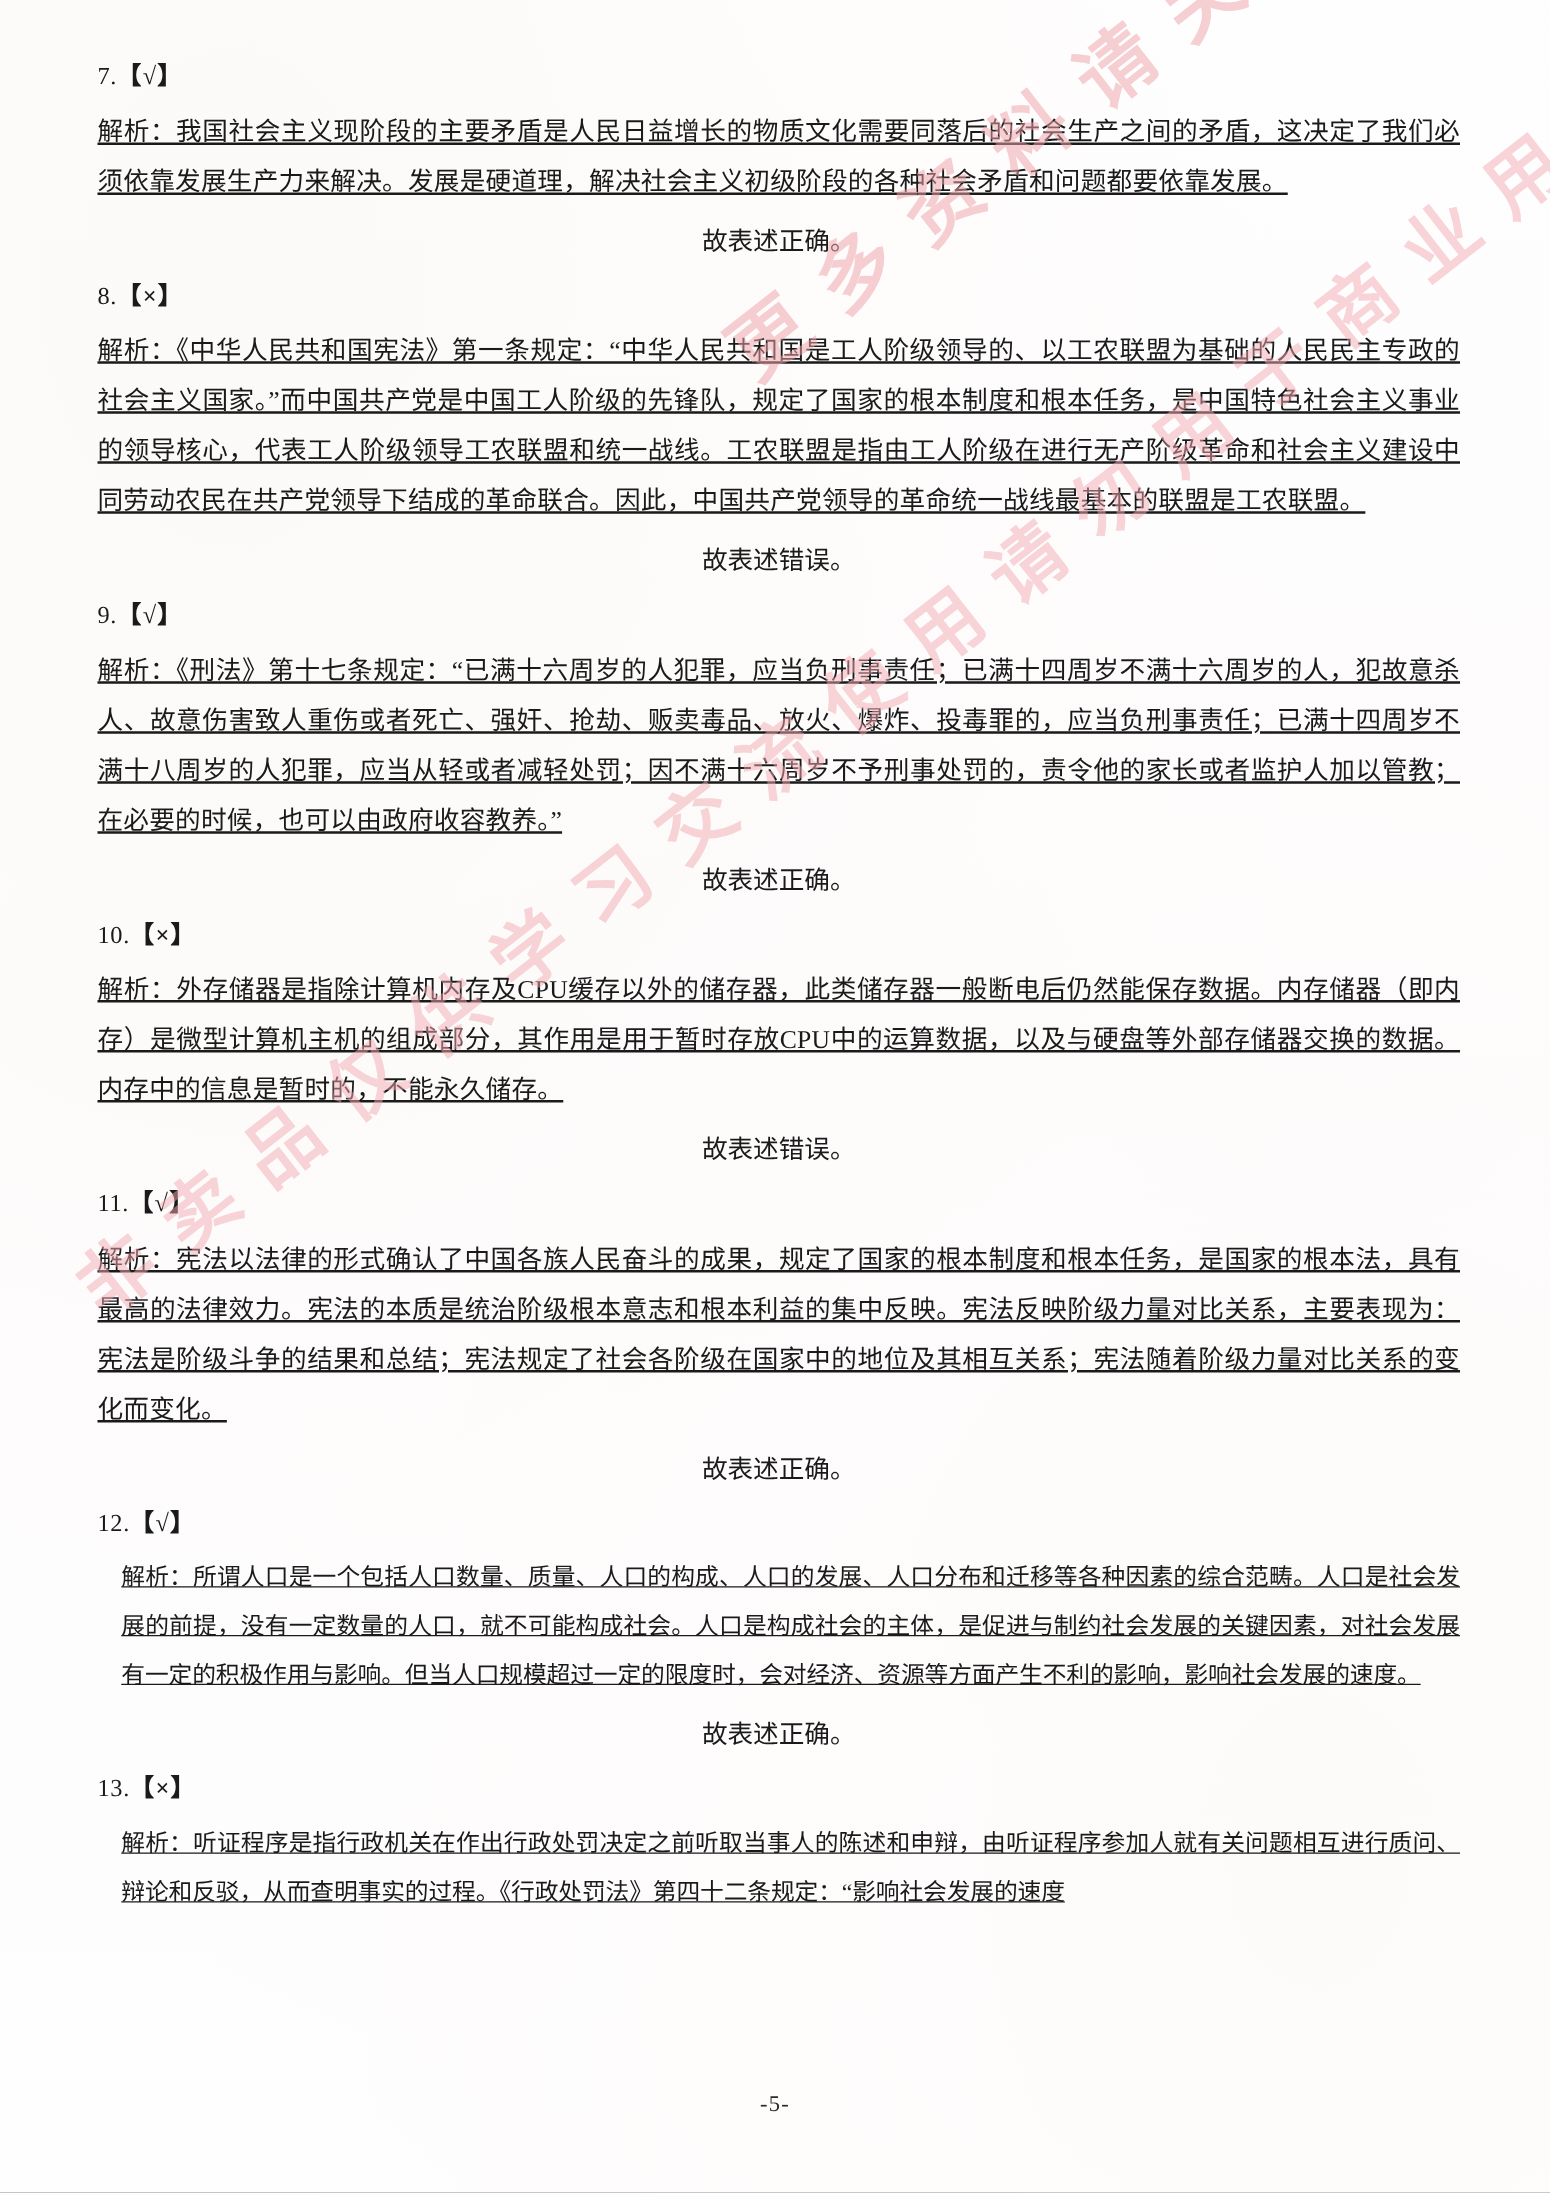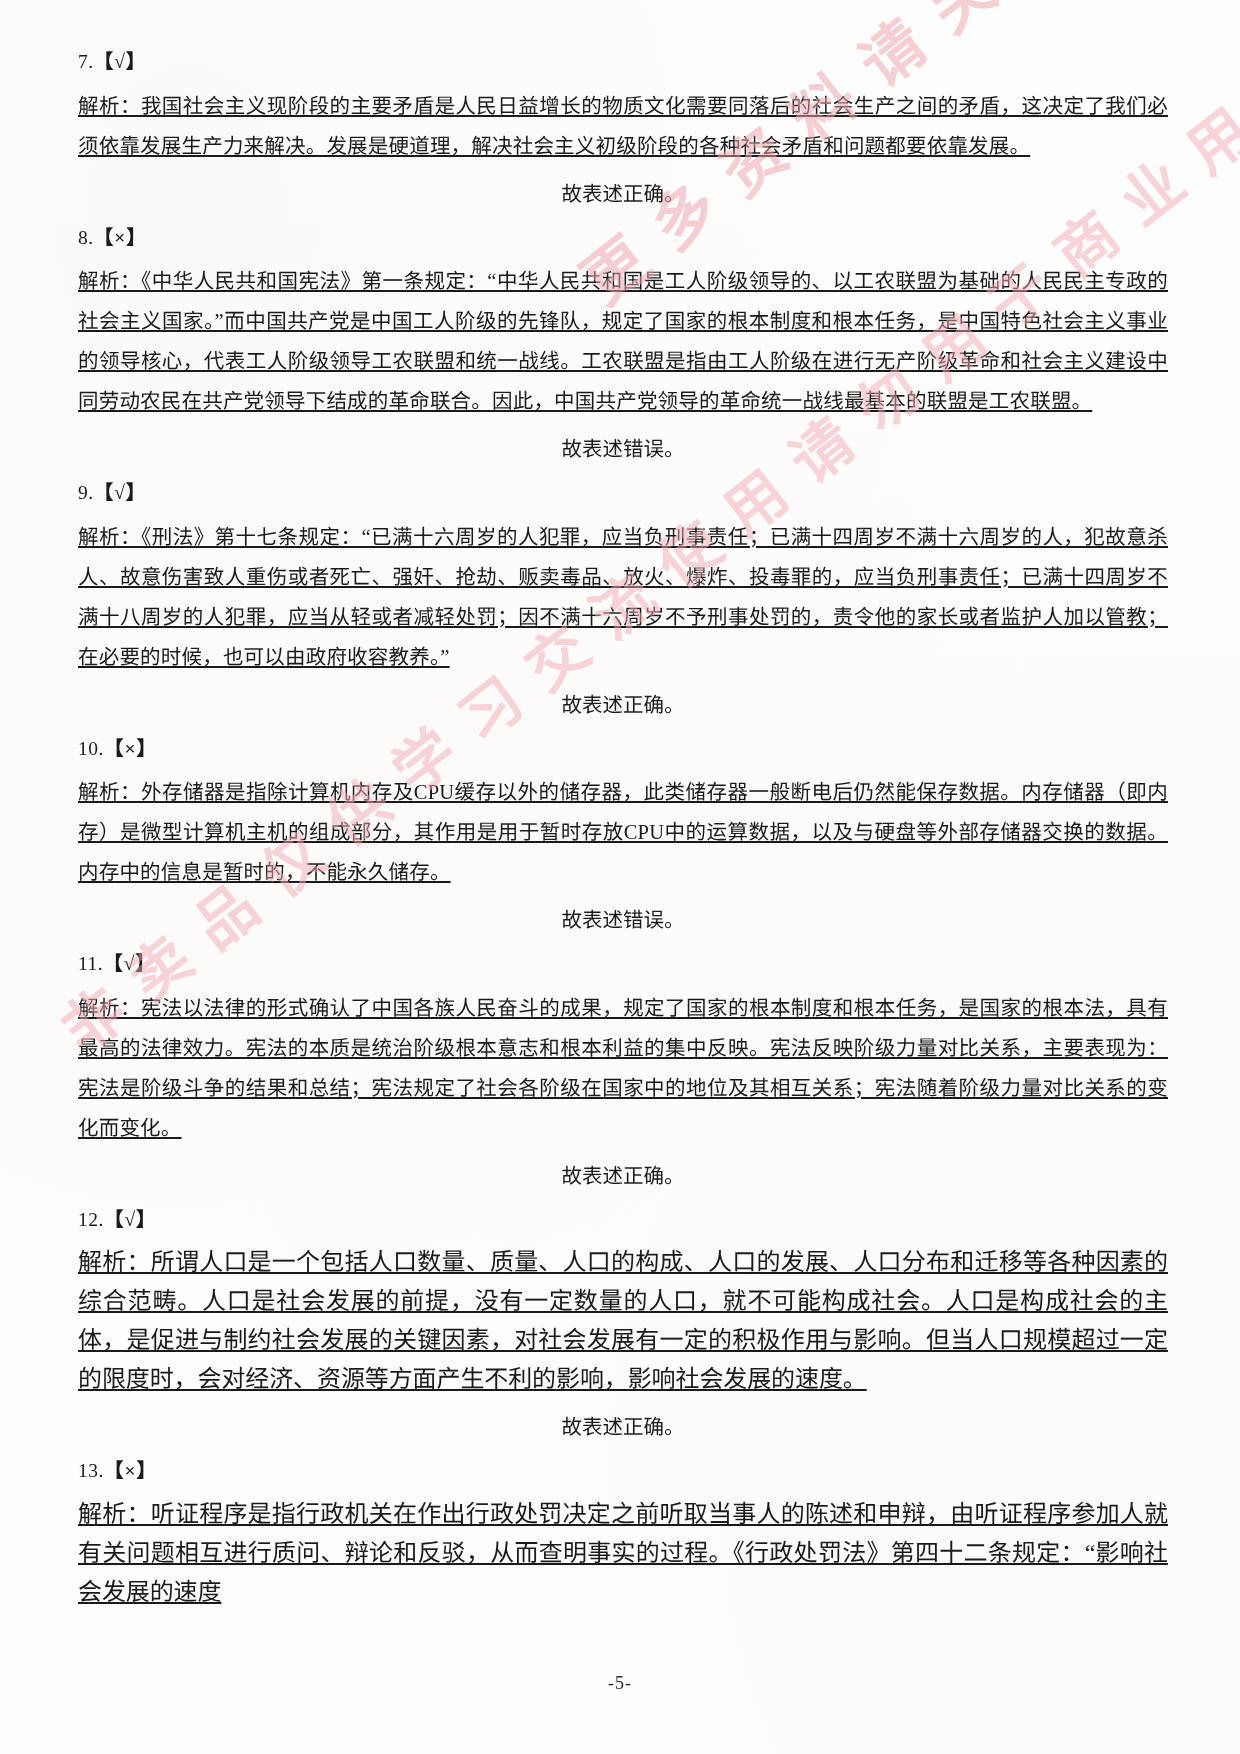--- a/index.html
+++ b/index.html
@@ -57,23 +57,24 @@
     line-height: 40px;
     margin: 0 0 8px 0;
     text-align: justify;
     text-justify: inter-character;
     text-align-last: left;
     letter-spacing: 0.2px;
     word-break: break-all;
     text-decoration: underline;
   }
   .para.dense {
-    font-size: 24px;
+    font-size: 19px;
     line-height: 39px;
     letter-spacing: -0.1px;
+    margin-left: 19px;
   }
   .conclusion {
     font-size: 20.5px;
     line-height: 40px;
     margin: 0 0 14px 0;
     text-align: center;
   }
   .block {
     margin-bottom: 10px;
   }

